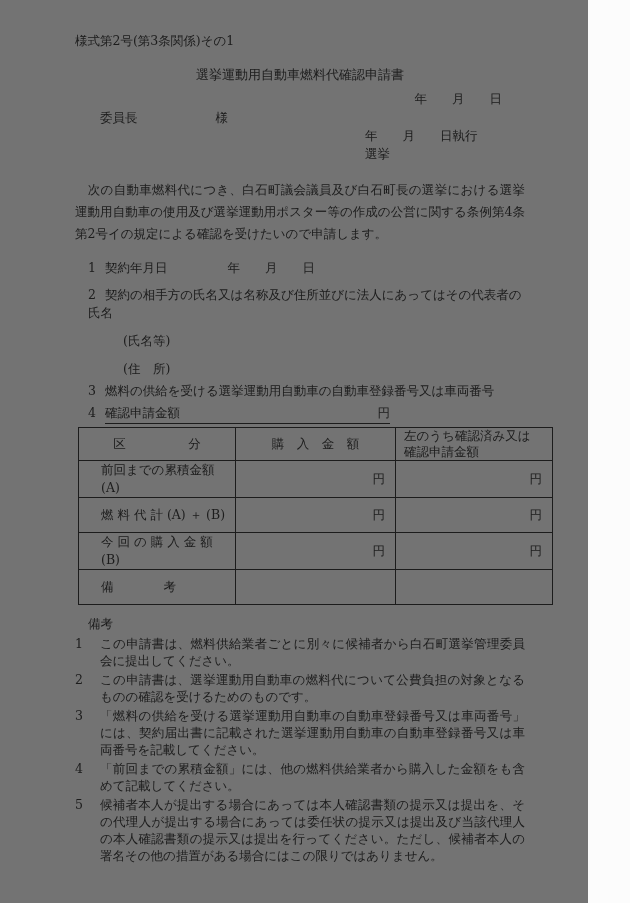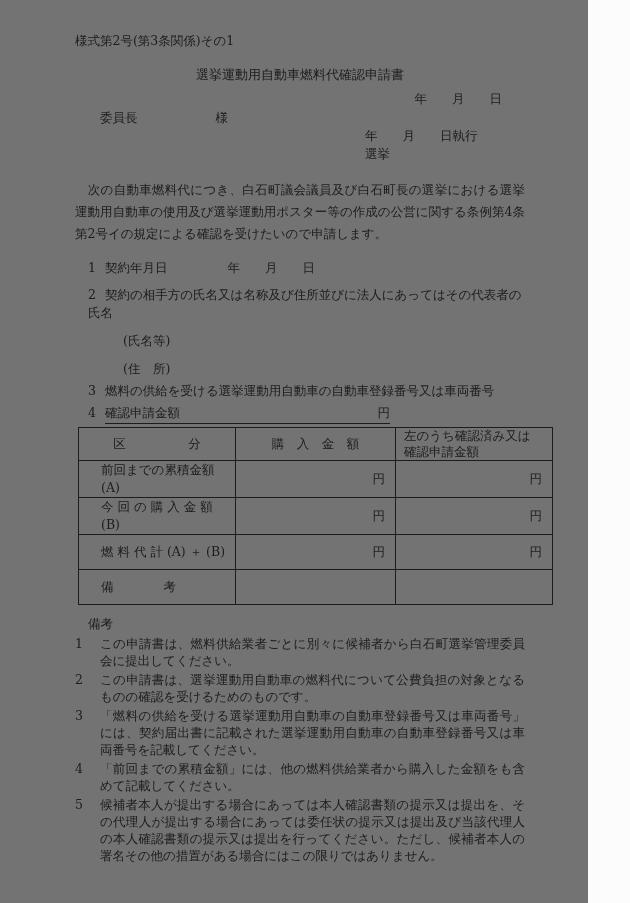--- a/index.html
+++ b/index.html
@@ -132,26 +132,26 @@
       <th>購　入　金　額</th>
       <th class="hdr-left">左のうち確認済み又は
 確認申請金額</th>
     </tr>
     <tr>
       <td class="lbl">前回までの累積金額　　(A)</td>
       <td class="yen">円</td>
       <td class="yen">円</td>
     </tr>
     <tr>
-      <td class="lbl">今 回 の 購 入 金 額　(B)</td>
+      <td class="lbl">燃 料 代 計 (A) ＋ (B)</td>
       <td class="yen">円</td>
       <td class="yen">円</td>
     </tr>
     <tr>
-      <td class="lbl">燃 料 代 計 (A) ＋ (B)</td>
+      <td class="lbl">今 回 の 購 入 金 額　(B)</td>
       <td class="yen">円</td>
       <td class="yen">円</td>
     </tr>
     <tr>
       <td class="lbl lbl-center">備　　　　考</td>
       <td class="yen"></td>
       <td class="yen"></td>
     </tr>
   </tbody>
     </table>

